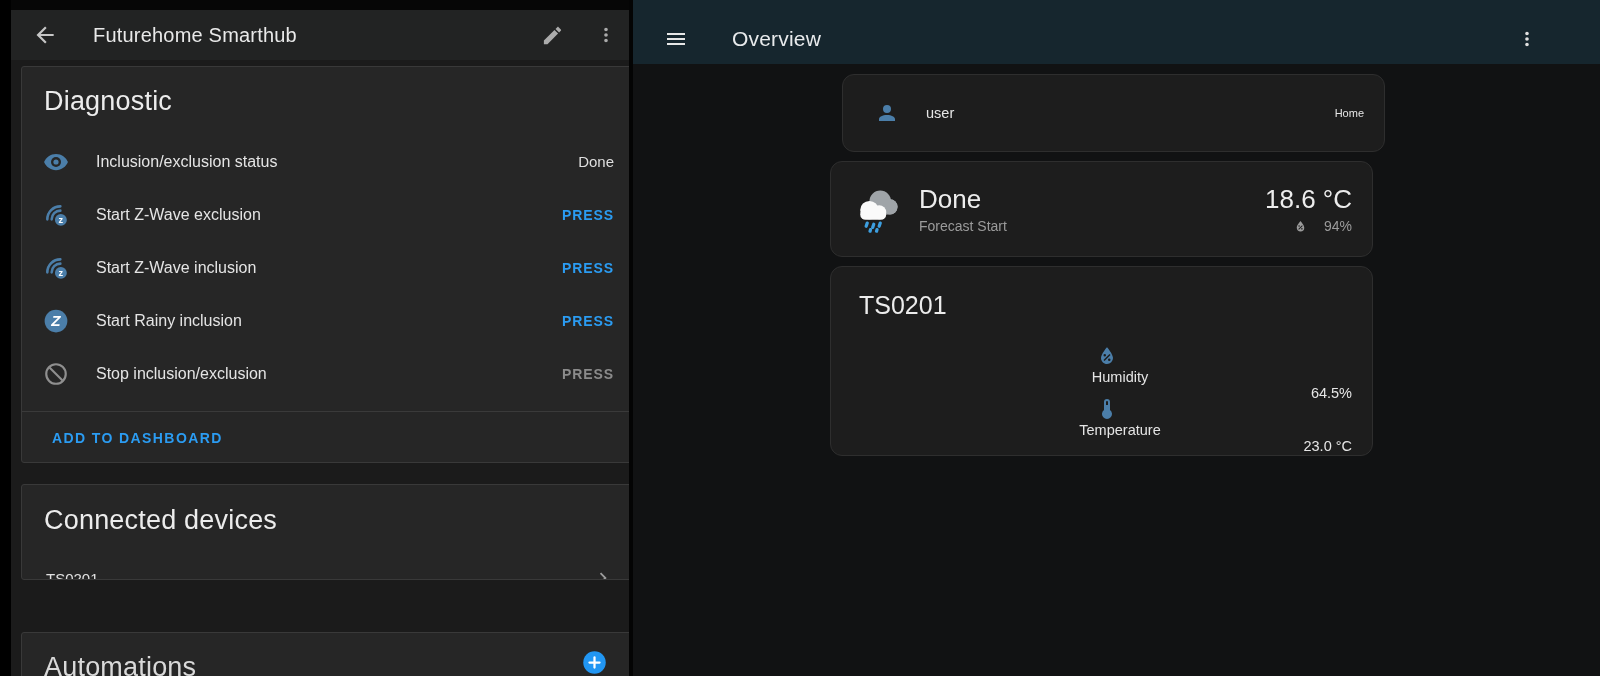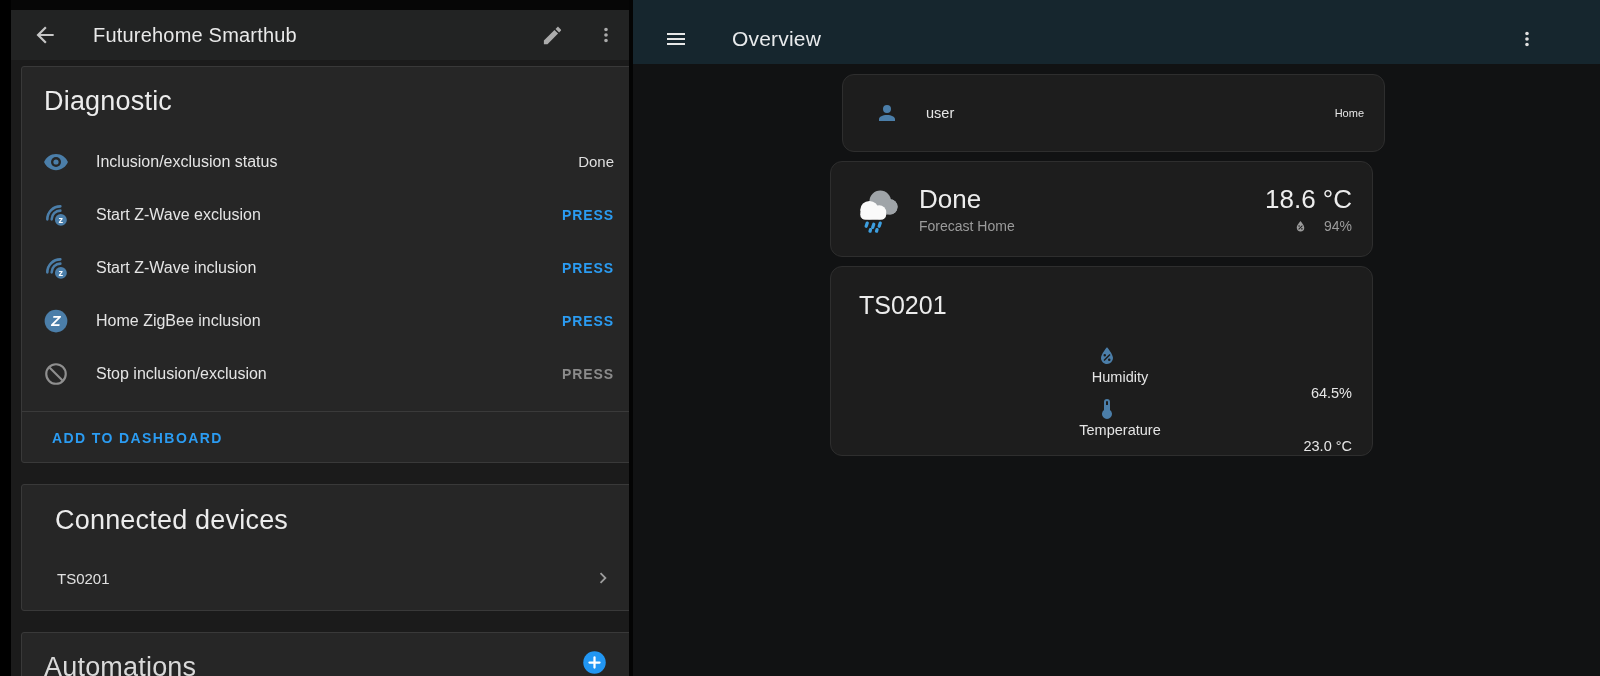--- a/index.html
+++ b/index.html
@@ -31,21 +31,21 @@
   .diag-row { height:53px; display:flex; align-items:center; padding:0 18px 0 21px; }
   .row-icon { width:26px; height:26px; flex:0 0 26px; display:flex; align-items:center; justify-content:center; }
   .diag-row .label { margin-left:27px; color:#e4e4e4; font-size:16px; }
   .diag-row .value { margin-left:auto; }
   .value-plain { color:#dfdfdf; font-size:15px; }
   .value-action { color:var(--accent_blue); font-size:14px; font-weight:700; letter-spacing:.9px; cursor:pointer; }
   .value-disabled { color:#8b8b8b; font-size:14px; font-weight:700; letter-spacing:.9px; }
   .h-divider { border-top:1px solid #3a3a3a; margin-top:11px; }
   .card-footer { height:52px; display:flex; align-items:center; padding:0 30px; }
   .footer-action { color:var(--accent_blue); font-size:14px; font-weight:700; letter-spacing:1.4px; cursor:pointer; }
-  #devices-card { top:484px; height:127px;padding-left:11px; }
+  #devices-card { top:484px; height:96px; }
   #devices-card .card-title { height:70px; }
   .device-row { height:46px; display:flex; align-items:center; padding:0 18px 0 24px; cursor:pointer; }
   .device-row .label { color:#e0e0e0; font-size:15px; }
   .device-row .chev { margin-left:auto; display:flex; }
   #automations-card { top:632px; height:120px; }
   #automations-card .card-title { color:#d9d9d9; }
   .plus-fab { position:absolute; right:24px; top:16px; width:27px; height:27px; cursor:pointer; }
   
   .divider-v { position:absolute; left:629px; top:0; width:4px; height:676px; background:#040404; }
   
@@ -147,21 +147,21 @@
         <span class="value value-action">PRESS</span>
       </div>
 
       <div class="diag-row">
         <span class="row-icon">
           <svg width="26" height="26" viewBox="0 0 24 24">
             <circle cx="12" cy="12" r="10.5" fill="var(--steel_blue)"></circle>
             <text x="12" y="17" font-size="14" font-weight="bold" font-style="italic" fill="#fff" text-anchor="middle" font-family="inherit">Z</text>
           </svg>
         </span>
-        <span class="label">Home ZigBee inclusion</span>
+        <span class="label">Start Rainy inclusion</span>
         <span class="value value-action">PRESS</span>
       </div>
 
       <div class="diag-row">
         <span class="row-icon">
           <svg width="26" height="26" viewBox="0 0 24 24">
             <circle cx="12" cy="12" r="9" fill="none" stroke="#8f8f8f" stroke-width="2"></circle>
             <line x1="6" y1="6" x2="18" y2="18" stroke="#8f8f8f" stroke-width="2"></line>
           </svg>
         </span>
@@ -246,21 +246,21 @@
               <line x1="15" y1="35" x2="14" y2="38"></line>
               <line x1="21" y1="36" x2="20" y2="39"></line>
               <line x1="27" y1="35" x2="26" y2="38"></line>
               <line x1="18" y1="41" x2="17.6" y2="42.5"></line>
               <line x1="24" y1="41" x2="23.6" y2="42.5"></line>
             </g>
           </svg>
         </span>
         <span class="weather-main">
           <span class="weather-cond">Done</span>
-          <span class="weather-src">Forecast Home</span>
+          <span class="weather-src">Forecast Start</span>
         </span>
         <span class="weather-right">
           <span class="weather-temp">18.6 °C</span>
           <span class="weather-hum">
             <svg width="15" height="15" viewBox="0 0 24 24">
               <path fill="#9b9b9b" d="M12,3.25C12,3.25 6,10 6,14C6,17.32 8.69,20 12,20A6,6 0 0,0 18,14C18,10 12,3.25 12,3.25M14.47,9.97L15.53,11.03L9.53,17.03L8.47,15.97M9.75,10A1.25,1.25 0 0,1 11,11.25A1.25,1.25 0 0,1 9.75,12.5A1.25,1.25 0 0,1 8.5,11.25A1.25,1.25 0 0,1 9.75,10M14.25,14.5A1.25,1.25 0 0,1 15.5,15.75A1.25,1.25 0 0,1 14.25,17A1.25,1.25 0 0,1 13,15.75A1.25,1.25 0 0,1 14.25,14.5Z"></path>
             </svg>
             <span>94%</span>
           </span>
         </span>

